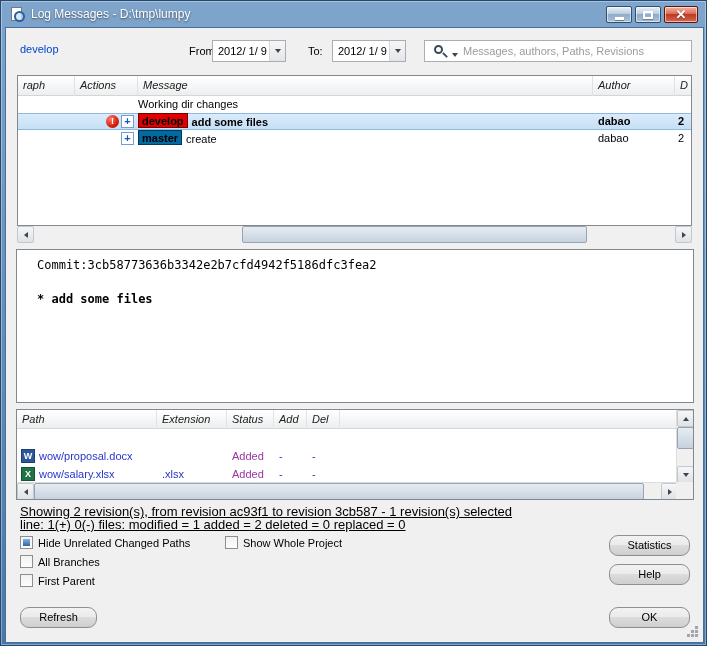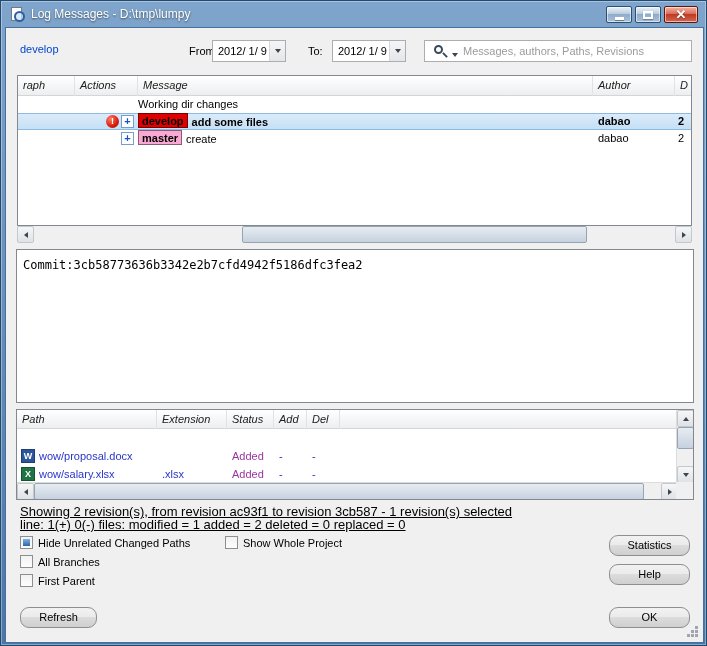--- a/index.html
+++ b/index.html
@@ -87,21 +87,21 @@
     display:flex; align-items:center; justify-content:center; }
   .sb-thumb { position:absolute; background:linear-gradient(#e7ecf1,#c6d2df); border:1px solid #96a5b5; border-radius:2px; }
   .log-hscroll { left:11px; top:198px; width:675px; height:17px; }
   .log-hscroll .sb-thumb { left:225px; top:0; width:345px; height:17px; }
   .log-hscroll .sb-left { left:0; top:0; }
   .log-hscroll .sb-right { right:0; top:0; }
 
   
   .commit-box { position:absolute; left:10px; top:221px; width:678px; height:154px;
     background:#fff; border:1px solid #828790; font-family:"DejaVu Sans Mono","Liberation Mono",monospace;
-    font-size:12px; padding:7px 6px; line-height:17px; color:#000; }
+    font-size:12px; padding:7px 20px; line-height:17px; color:#000; }
   .commit-line2 { font-weight:bold; margin-top:17px; }
 
   
   .file-list { position:absolute; left:10px; top:381px; width:678px; height:91px;
     background:#fff; border:1px solid #828790; overflow:hidden; }
   .fl-header { position:absolute; left:0; top:0; right:0; height:19px;
     background:linear-gradient(#ffffff,#f4f5f6 60%, #eceef0); border-bottom:1px solid #d5d5d5; }
   .fl-row { position:absolute; left:0; width:659px; height:18px; font-size:11px; }
   .fcell { position:absolute; top:0; height:18px; line-height:18px; white-space:nowrap; overflow:hidden; }
   .f-path   { left:0;   width:140px; padding-left:4px; display:flex; align-items:center; gap:4px; }
@@ -207,39 +207,40 @@
         </div>
         <div class="cell c-author bold">dabao</div>
         <div class="cell c-date bold">2</div>
       </div>
 
       <div class="lt-row" style="top:54px">
         <div class="cell c-actions">
           <span class="ic added">+</span>
         </div>
         <div class="cell c-msg">
-          <span class="badge" style="background-color: #f9a8d4;">master</span><span>create</span>
+          <span class="badge" style="background-color: #0369a1;">master</span><span>create</span>
         </div>
         <div class="cell c-author">dabao</div>
         <div class="cell c-date">2</div>
       </div>
     </div>
 
     <div class="hscroll log-hscroll">
       <div class="sb-btn sb-left">
           <i class="tri-left"></i>
         </div>
       <div class="sb-thumb"></div>
       <div class="sb-btn sb-right">
           <i class="tri-right"></i>
         </div>
     </div>
 
     <div class="commit-box">
       <div>Commit:3cb58773636b3342e2b7cfd4942f5186dfc3fea2</div>
+      <div class="commit-line2">* add some files</div>
     </div>
 
     <div class="file-list">
       <div class="fl-header">
         <div class="hcol" style="left:0;width:140px;height:19px">Path</div>
         <div class="hcol" style="left:140px;width:70px;height:19px">Extension</div>
         <div class="hcol" style="left:210px;width:47px;height:19px">Status</div>
         <div class="hcol" style="left:257px;width:33px;height:19px">Add</div>
         <div class="hcol" style="left:290px;width:33px;height:19px">Del</div>
       </div>

